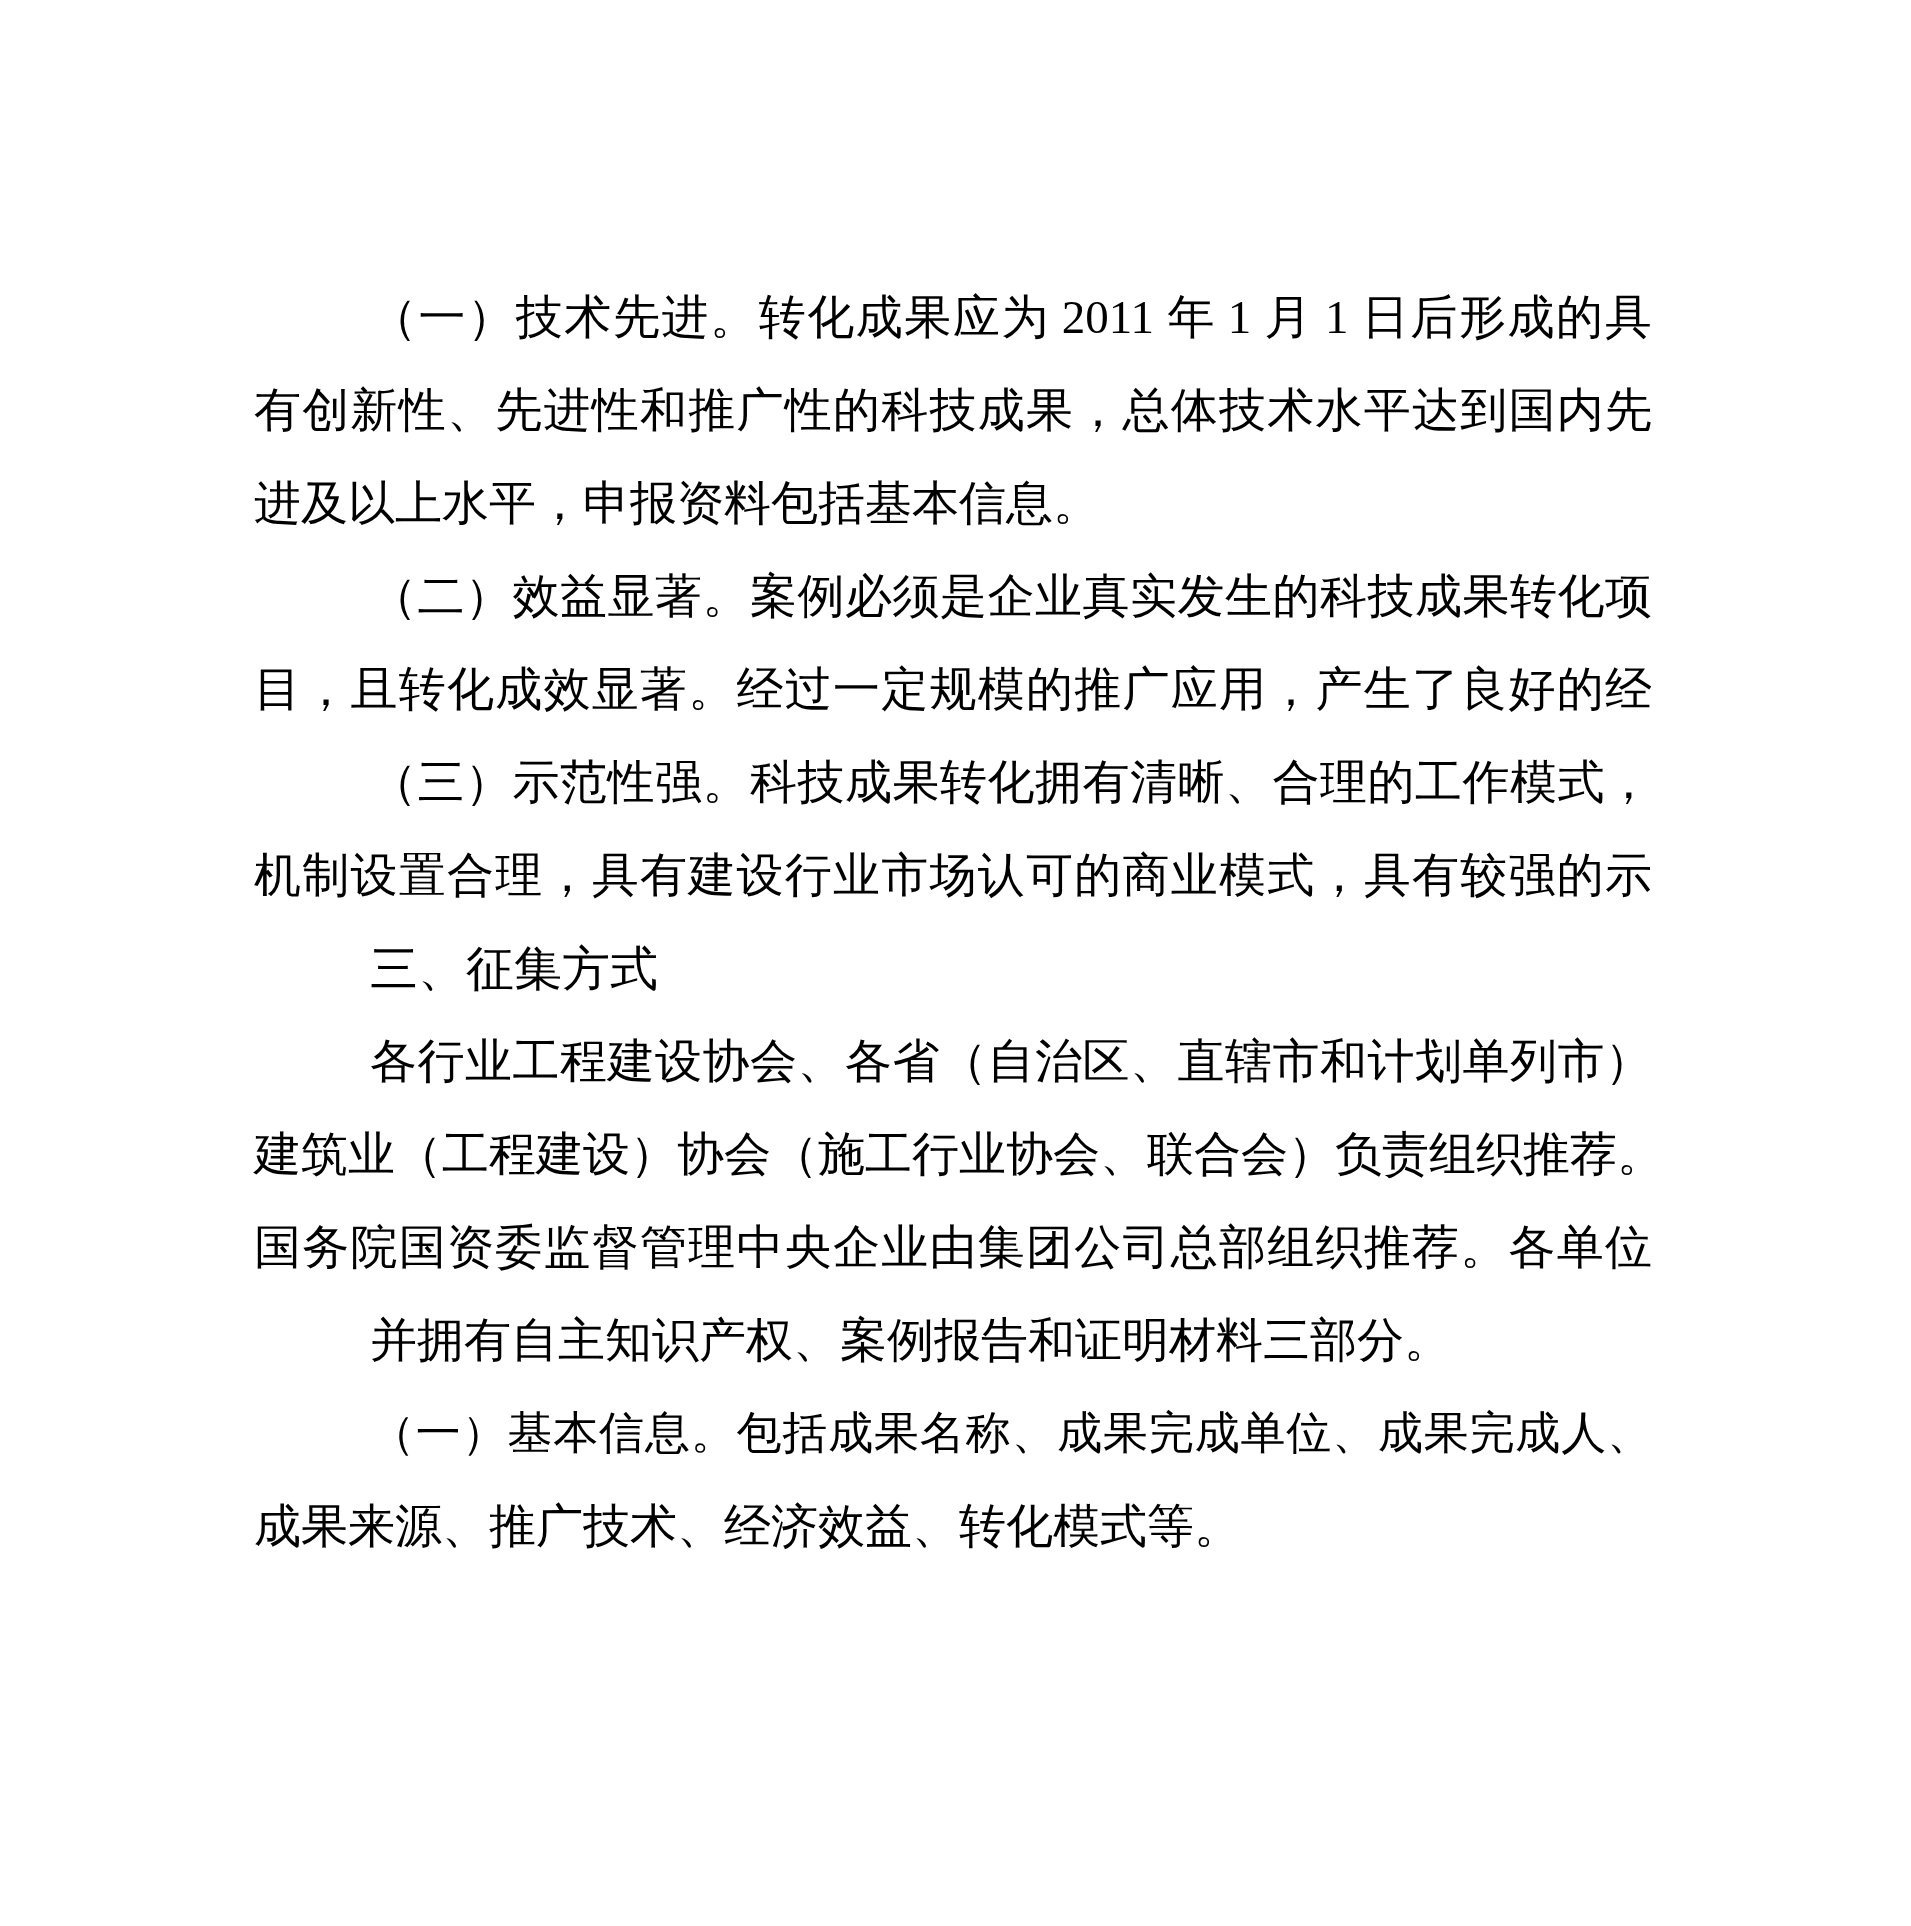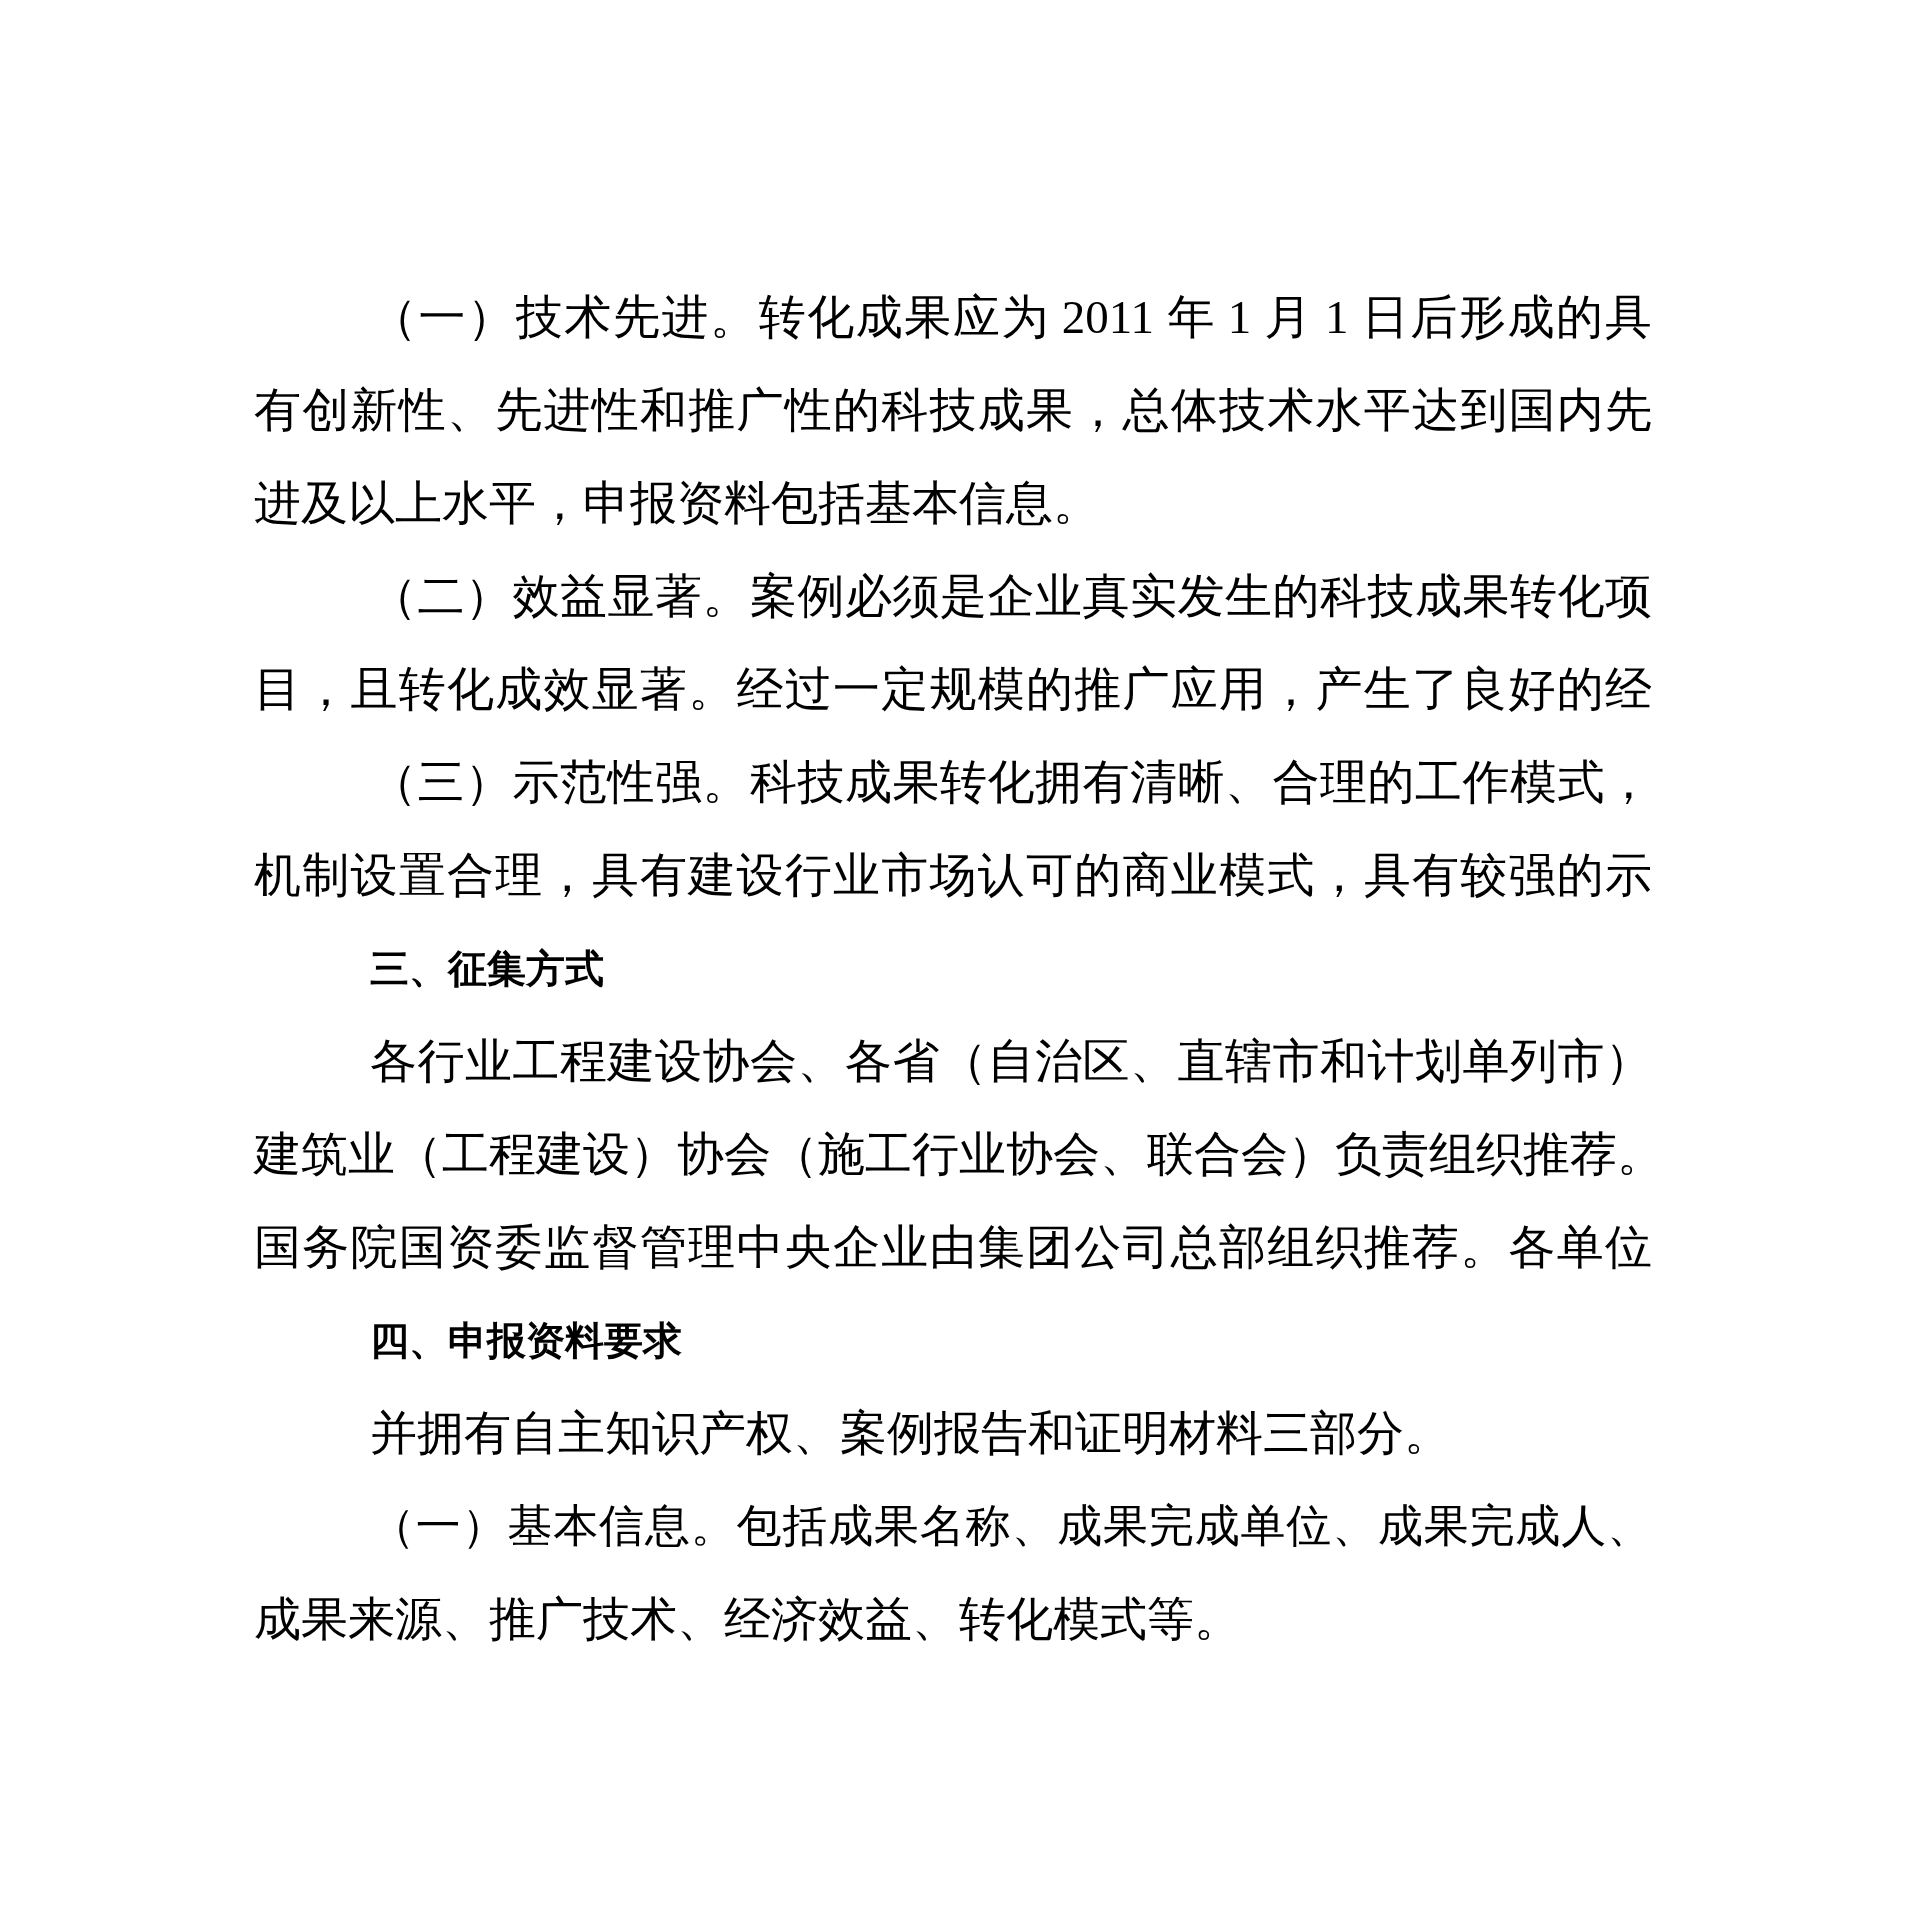--- a/index.html
+++ b/index.html
@@ -31,22 +31,22 @@
   }
   .line.indent {
     padding-left: 116px;
   }
   .line.justify {
     display: flex;
     justify-content: space-between;
     align-items: baseline;
   }
   .line.heading {
-    font-weight: 700;
-    font-size: 39px;
+    font-weight: 400;
+    font-size: 48px;
     font-family: "Liberation Sans", "DejaVu Sans", sans-serif;
   }
   .tok {
     white-space: pre;
   }
 </style>
 </head>
 <body>
 
 <div id="doc">
@@ -315,21 +315,20 @@
       <span class="tok">部</span>
       <span class="tok">组</span>
       <span class="tok">织</span>
       <span class="tok">推</span>
       <span class="tok">荐</span>
       <span class="tok">。</span>
       <span class="tok">各</span>
       <span class="tok">单</span>
       <span class="tok">位</span>
     </div>
-    <div class="line heading indent">四、申报资料要求</div>
     <div class="line indent">并拥有自主知识产权、案例报告和证明材料三部分。</div>
     <div class="line indent justify" style="font-size: 45px;">
       <span class="tok">（</span>
       <span class="tok">一</span>
       <span class="tok">）</span>
       <span class="tok">基</span>
       <span class="tok">本</span>
       <span class="tok">信</span>
       <span class="tok">息</span>
       <span class="tok">。</span>

